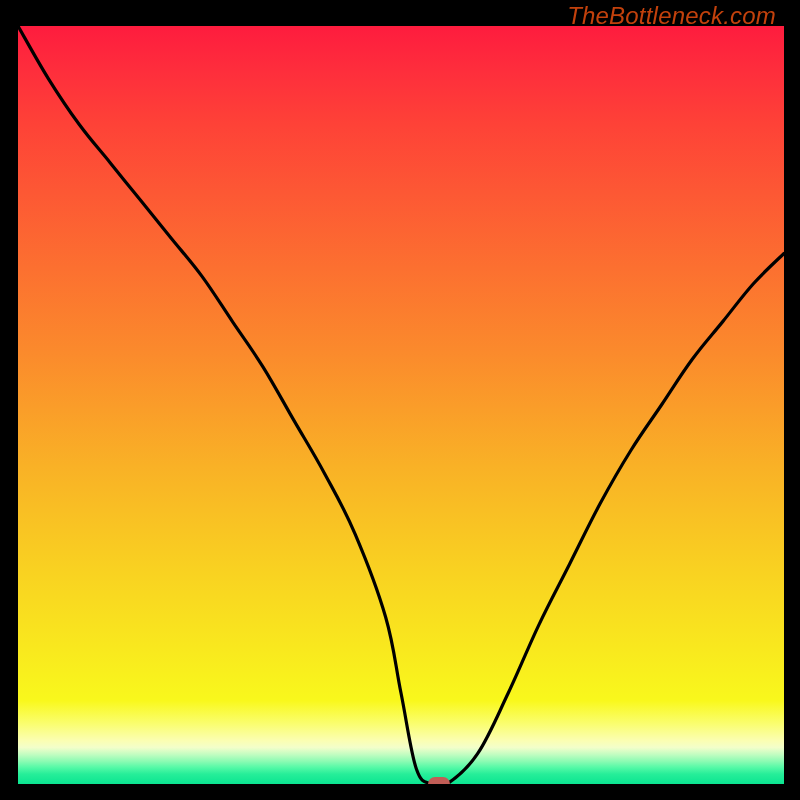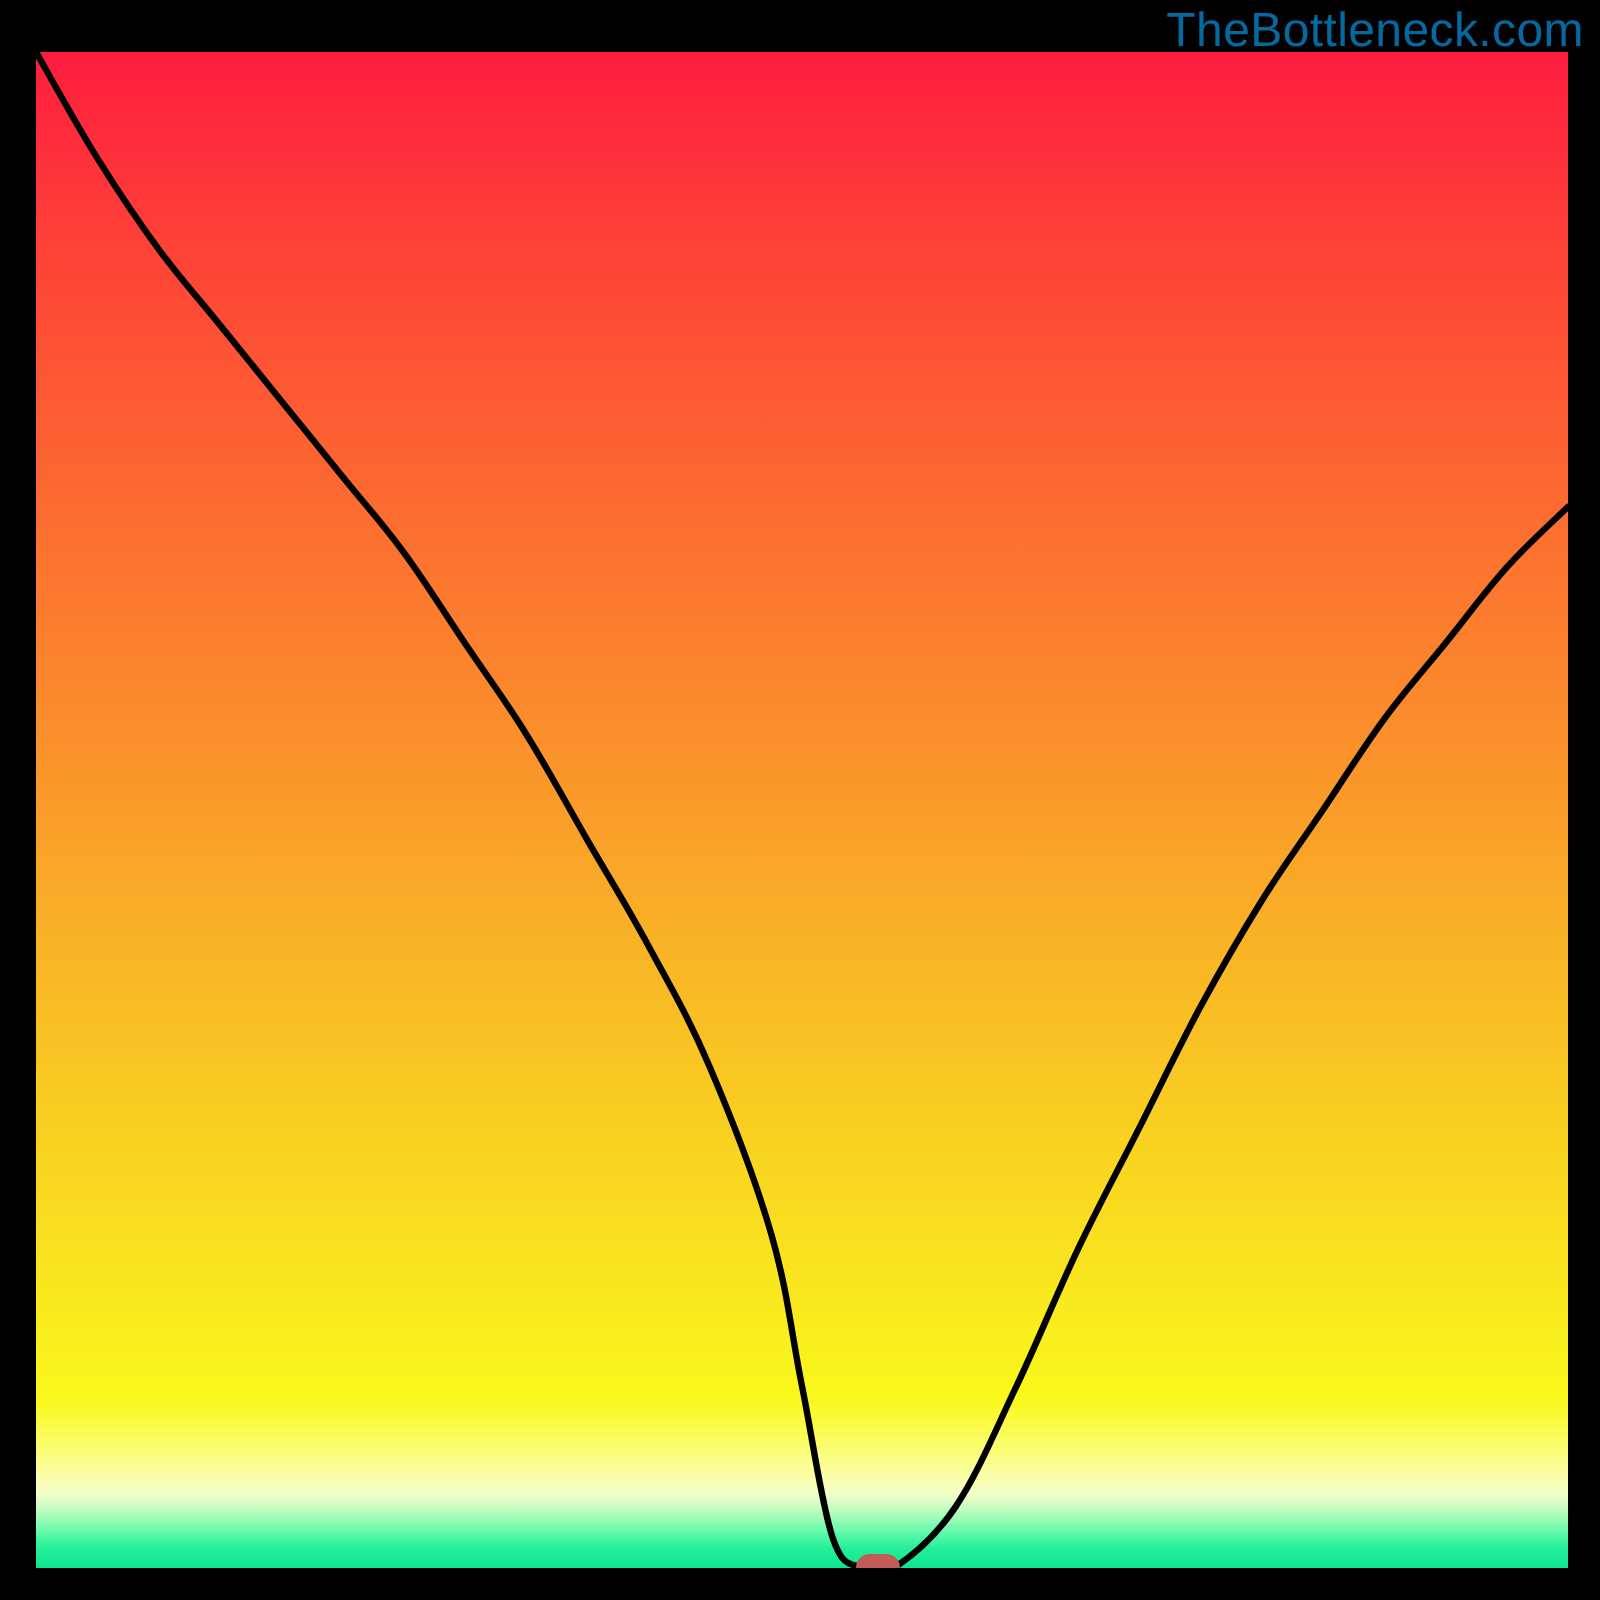--- a/index.html
+++ b/index.html
@@ -13,26 +13,27 @@
   }
   .frame {
     position: relative;
     width: 800px;
     height: 800px;
     background: #000;
   }
   .watermark {
     position: absolute;
     top: 2px;
-    right: 8px;
-    color: #0369a1;
+    right: 24px;
+    color: #c2410c;
     font-size: 24px;
     font-weight: 500;
     letter-spacing: 0.2px;
     z-index: 10;
+    font-style: italic;
   }
   .plot {
     position: absolute;
     left: 18px;
     top: 26px;
     width: 766px;
     height: 758px;
     overflow: hidden;
   }
   .gradient-stack {

